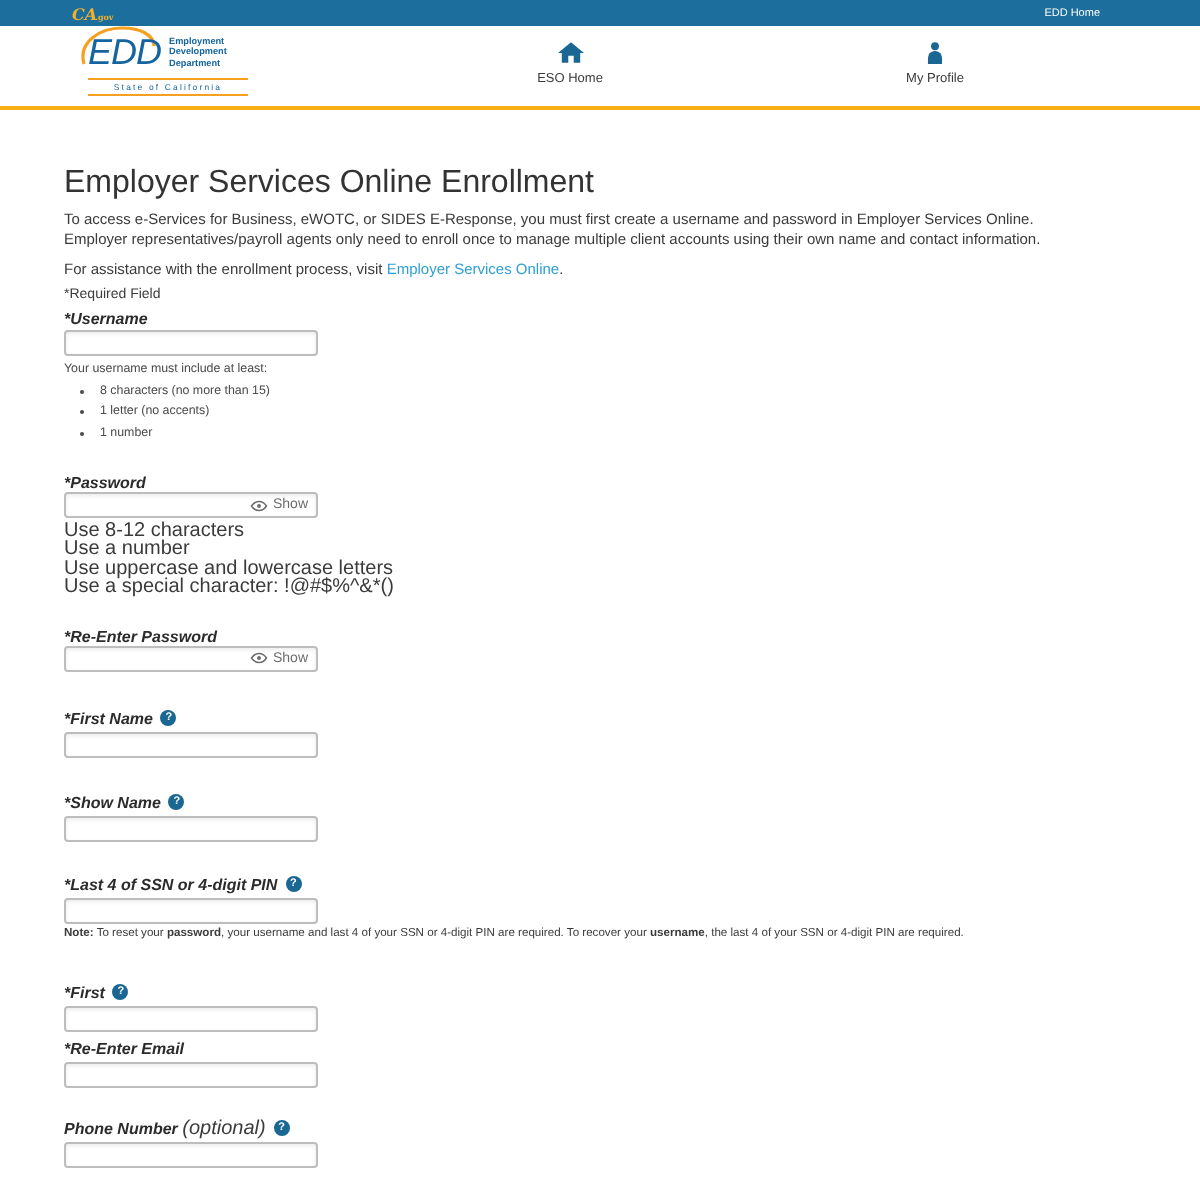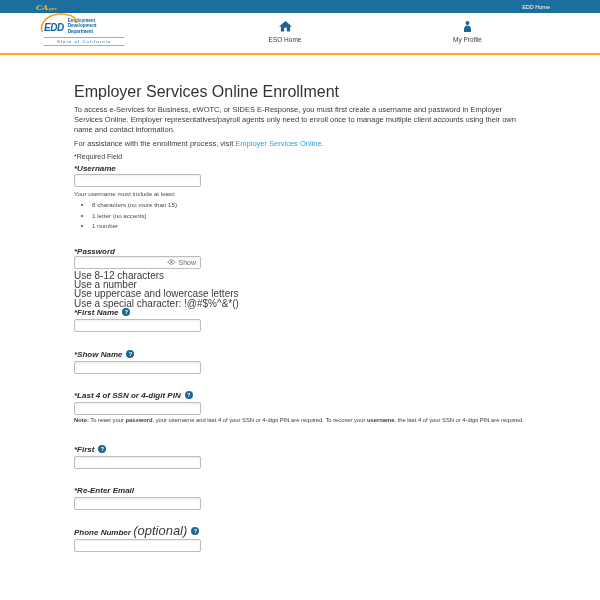--- a/index.html
+++ b/index.html
@@ -14,46 +14,46 @@
   .cagov small { font-size: 4px; font-style: normal; margin-left: -1px; }
   .topbar-link { color: #ffffff; font-size: 5.5px; text-decoration: none; cursor: pointer; }
 
   
   .site-header { position: relative; height: 42px; background: #ffffff;
     border-bottom: 2px solid #F9AD14; }
   .edd-logo { position: absolute; left: 44px; top: 4px; width: 80px; cursor: pointer; }
   .edd-top { display: flex; align-items: flex-start; position: relative; }
   .edd-acronym-wrap { position: relative; }
   .edd-swoosh { position: absolute; left: -6px; top: -5px; pointer-events: none; }
-  .edd-acronym { font-size: 10px; font-weight: bold; font-style: italic;
+  .edd-acronym { font-size: 18px; font-weight: normal; font-style: italic;
     color: #1464A0; line-height: 1; letter-spacing: -0.5px; position: relative; }
   .edd-lines { display: flex; flex-direction: column; margin-left: 4px; margin-top: 1px; }
   .edd-lines span { font-size: 4.6px; font-weight: bold; color: #1464A0; line-height: 1.15; }
   .edd-state { margin-top: 2px; border-top: 1px solid #F5A01E; border-bottom: 1px solid #F5A01E;
     color: #1464A0; font-size: 4.2px; letter-spacing: 1.1px; padding: 1px 0; text-align: center; }
   .nav-item { position: absolute; top: 7px; display: flex; flex-direction: column;
     align-items: center; cursor: pointer; }
   .nav-eso { left: 240px; width: 90px; }
   .nav-profile { left: 420px; width: 95px; }
   .nav-icon { height: 12px; display: flex; align-items: flex-end; }
   .nav-label { margin-top: 4px; font-size: 6.5px; color: #3b3b3b; }
 
   
-  .content { padding: 0 74px; }
+  .content { padding: 0 32px; }
   h1 { margin-top: 27px; font-size: 16px; font-weight: 400; color: #333333; line-height: 19px; }
   .intro { margin-top: 4px; font-size: 7.5px; line-height: 9.8px; max-width: 505px; }
   .assist { margin-top: 5px; font-size: 7.5px; line-height: 10px; }
   .link { color: #2E9FD4; cursor: pointer; }
   .required-note { margin-top: 4px; font-size: 7px; }
 
   .field-label { display: block; margin-top: 4px; font-size: 8px; font-weight: bold;
     color: #2b2b2b; line-height: 9px; font-style: italic; }
   .label-row { display: flex; align-items: center; gap: 4px; line-height: 10px; }
   .label-row .field-label { margin-top: 0; }
-  .optional { font-weight: normal; font-size: 13px; color: #3b3b3b; }
+  .optional { font-weight: normal; font-size: 10px; color: #3b3b3b; }
   .help-icon { width: 8px; height: 8px; border-radius: 50%; background: #1B6793;
     color: #ffffff; font-size: 5.5px; font-weight: bold; display: inline-flex;
     align-items: center; justify-content: center; cursor: pointer; flex: 0 0 auto; }
 
   .text-input { display: block; margin-top: 1px; width: 127px; height: 13px;
     border: 1px solid #bdbdbd; border-radius: 2px; background: #fff;
     box-shadow: inset 0 1px 2px rgba(0,0,0,0.08); font-size: 7.5px; padding: 0 3px; }
   .input-combo { margin-top: 0; width: 127px; height: 13px; border: 1px solid #bdbdbd;
     border-radius: 2px; background: #fff; box-shadow: inset 0 1px 2px rgba(0,0,0,0.08);
     display: flex; align-items: stretch; }
@@ -68,25 +68,25 @@
   .hint-list li { font-size: 6.2px; color: #4a4a4a; line-height: 10.5px; }
   .pw-rules { margin-top: 2px; }
   .pw-rules div { font-size: 10px; line-height: 9.2px; }
 
   .note { margin-top: 2px; font-size: 5.8px; color: #3b3b3b; line-height: 7px;
     white-space: nowrap; }
   .note b { font-weight: bold; }
 
   .mt-pass { margin-top: 15px; }
   .mt-repass { margin-top: 16px; }
-  .mt-first { }
+  .mt-first { margin-top: 19px; }
   .mt-last { margin-top: 18px; }
   .mt-ssn { margin-top: 17px; }
   .mt-email { margin-top: 21px; }
-  .mt-reemail { margin-top: 17px; }
+  .mt-reemail { margin-top: 4px; }
   .mt-phone { margin-top: 16px; }
   .gap2 { margin-top: 2px; }
 </style>
 </head>
 <body>
 
 <div class="topbar">
   <span class="cagov"><i>CA</i><small>.gov</small></span>
   <a class="topbar-link">EDD Home</a>
 </div>
@@ -162,20 +162,33 @@
       </button>
     </div>
     <div class="pw-rules">
       <div>Use 8-12 characters</div>
       <div>Use a number</div>
       <div>Use uppercase and lowercase letters</div>
       <div>Use a special character: !@#$%^&amp;*()</div>
     </div>
   </div>
 
+  <div class="mt-repass">
+    <label class="field-label">*Re-Enter Password</label>
+    <div class="input-combo">
+      <input type="password" value="" style="">
+      <button class="show-btn">
+        <svg width="9" height="6" viewBox="0 0 24 16">
+          <path d="M12 2 C6 2 2 8 2 8 C2 8 6 14 12 14 C18 14 22 8 22 8 C22 8 18 2 12 2 z" fill="none" stroke="#6b6b6b" stroke-width="2"></path>
+          <circle cx="12" cy="8" r="2.6" fill="#6b6b6b"></circle>
+        </svg>
+        <span>Show</span>
+      </button>
+    </div>
+  </div>
 
   <div class="mt-first">
     <div class="label-row">
       <label class="field-label">*First Name</label>
       <span class="help-icon">
           <span>?</span>
         </span>
     </div>
     <input class="text-input gap2" type="text" value="" style="">
   </div>

